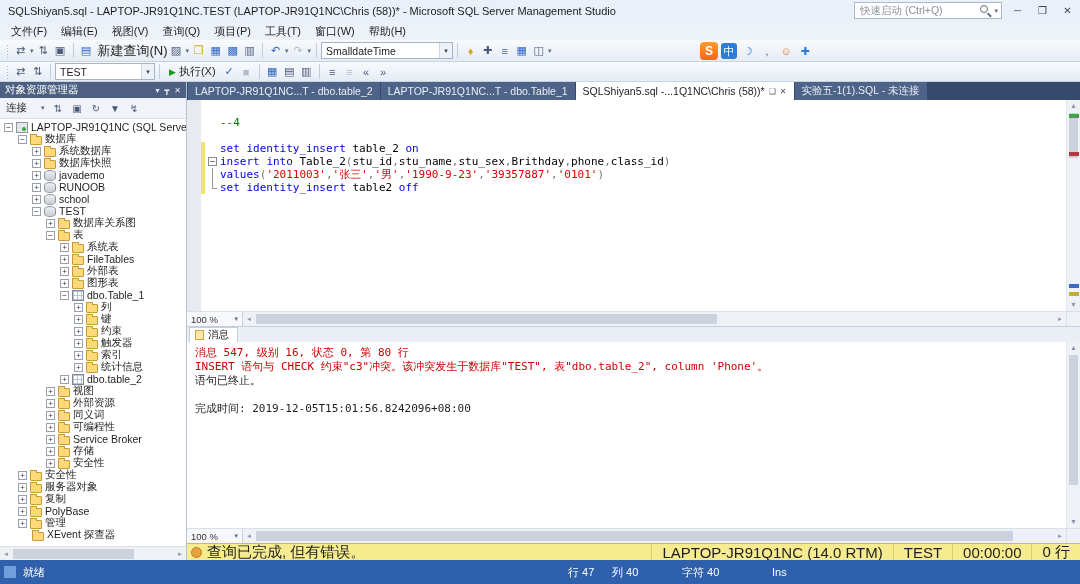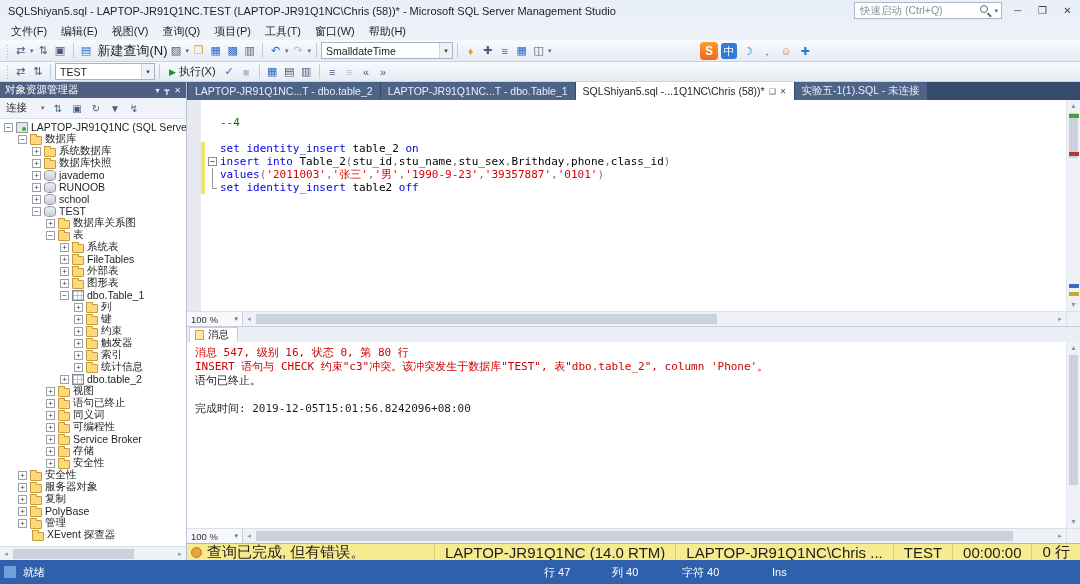--- a/index.html
+++ b/index.html
@@ -121,21 +121,21 @@
 
   .querybar { height:17px; flex:none; background:#F6EC8F; border-top:1px solid #CBBE55; display:flex; align-items:center; font-size:15px; padding-left:4px; }
   .qb-icon { width:11px; height:11px; border-radius:50%; background:#E8A33D; border:1px solid #B97F22; margin-right:5px; flex:none; }
   .qb-right { margin-left:auto; display:flex; height:100%; align-items:stretch; }
   .qb-seg { padding:0 10px; border-left:1px solid #D9CD74; display:flex; align-items:center; white-space:nowrap; }
 
   
   .statusbar { position:absolute; bottom:0; left:0; right:0; height:24px; background:#2E60AC; color:#fff; display:flex; align-items:center; font-size:11px; }
   .sb-icon { width:12px; height:12px; background:#6FA0DC; margin:0 7px 0 4px; flex:none; }
   .sb-item { position:absolute; white-space:nowrap; }
-  .sb-line { left:544px; } .sb-col { left:612px; } .sb-char { left:682px; } .sb-ins { left:772px; }
+  .sb-line { left:568px; } .sb-col { left:612px; } .sb-char { left:682px; } .sb-ins { left:772px; }
 </style>
 </head>
 <body>
 
 <div class="app">
 
   <div class="titlebar">
     <span class="window-title">SQLShiyan5.sql - LAPTOP-JR91Q1NC.TEST (LAPTOP-JR91Q1NC\Chris (58))* - Microsoft SQL Server Management Studio</span>
     <div class="quick-launch">
       <span class="ql-text">快速启动 (Ctrl+Q)</span>
@@ -364,21 +364,21 @@
             <span class="tree-label">dbo.table_2</span>
           </div>
           <div class="tree-row" style="padding-left: 46px;">
             <span class="expander">+</span>
             <span class="ticon folder"></span>
             <span class="tree-label">视图</span>
           </div>
           <div class="tree-row" style="padding-left: 46px;">
             <span class="expander">+</span>
             <span class="ticon folder"></span>
-            <span class="tree-label">语句已终止</span>
+            <span class="tree-label">外部资源</span>
           </div>
           <div class="tree-row" style="padding-left: 46px;">
             <span class="expander">+</span>
             <span class="ticon folder"></span>
             <span class="tree-label">同义词</span>
           </div>
           <div class="tree-row" style="padding-left: 46px;">
             <span class="expander">+</span>
             <span class="ticon folder"></span>
             <span class="tree-label">可编程性</span>
@@ -522,21 +522,20 @@
           <span class="hs-arrow right">▸</span>
         </div>
         <div class="corner"></div>
       </div>
 
       <div class="querybar">
         <span class="qb-icon"></span>
         <span>查询已完成, 但有错误。</span>
         <div class="qb-right">
             <div class="qb-seg">LAPTOP-JR91Q1NC (14.0 RTM)</div>
-            <div class="qb-seg">LAPTOP-JR91Q1NC\Chris ...</div>
             <div class="qb-seg">TEST</div>
             <div class="qb-seg">00:00:00</div>
             <div class="qb-seg">0 行</div>
           </div>
       </div>
     </div>
   </div>
 
   <div class="statusbar">
     <span class="sb-icon"></span>

